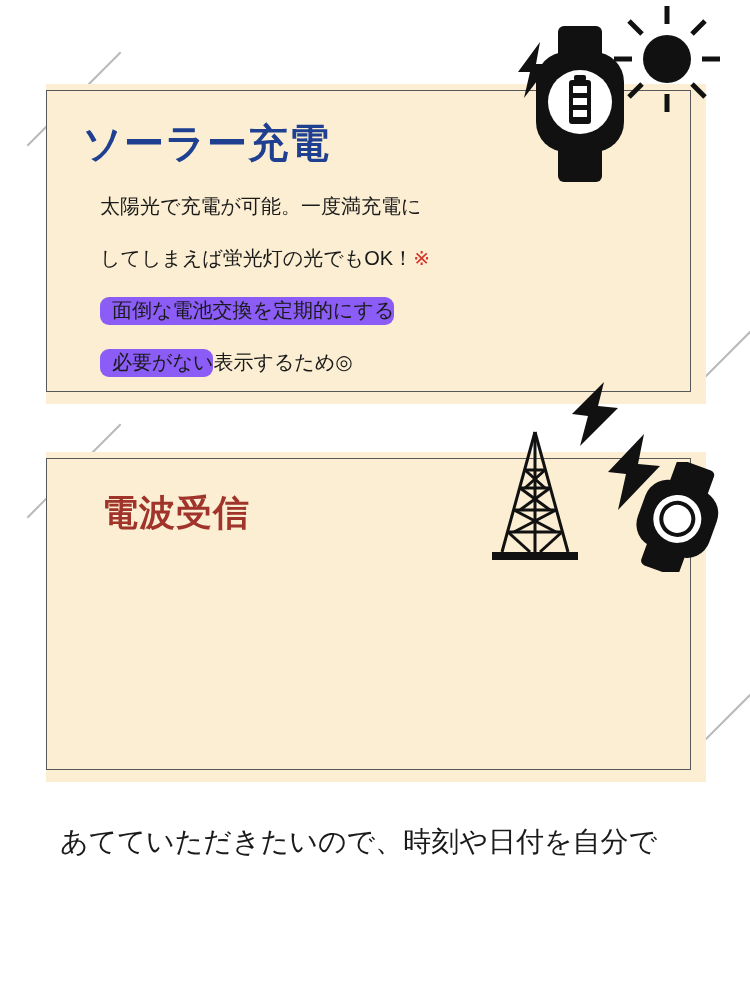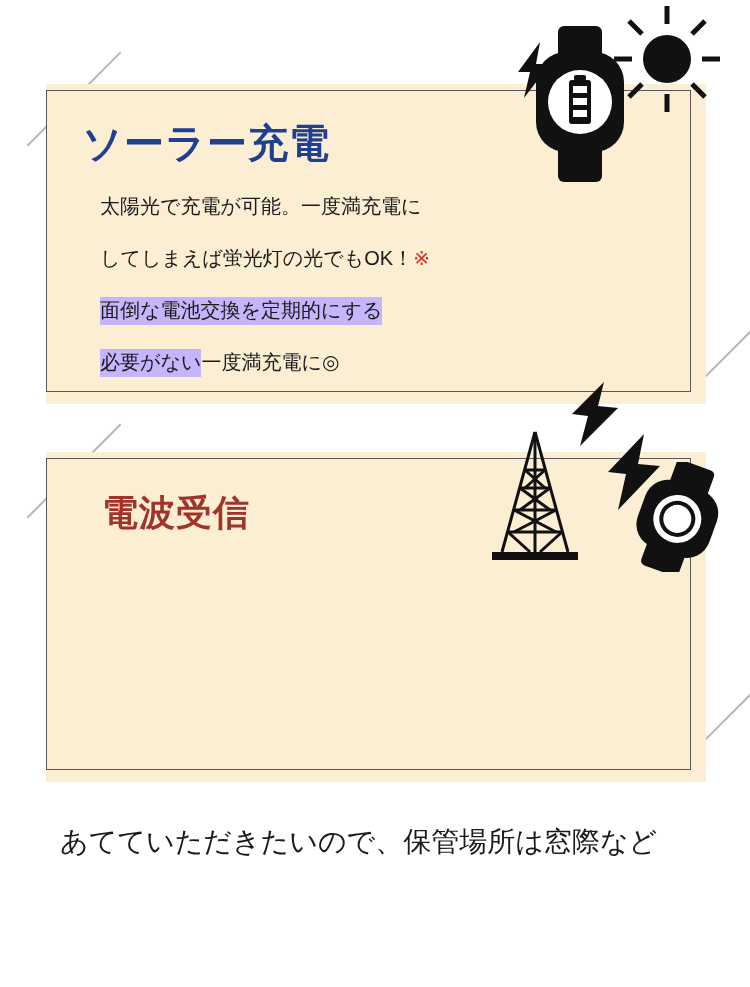--- a/index.html
+++ b/index.html
@@ -104,23 +104,24 @@
     top: 180px;
   }
   .body-radio {
     left: 96px;
     top: 553px;
   }
 
   .line { display: block; height: 52px; }
 
   .hl {
-    background: #c4b5fd;
-    padding: 2px 0 4px 0;
+    background: #8b5cf6;
+    padding: 2px 0 4px 12px;
     box-decoration-break: clone;
+    border-radius: 9px;
   }
   .asterisk-red {
     color: #d4352a;
   }
 
   
   .footnote {
     position: absolute;
     left: 26px;
     top: 818px;
@@ -158,21 +159,21 @@
 
   <div class="panel panel-solar"></div>
   <div class="panel-border border-solar"></div>
 
   <div class="heading heading-solar">ソーラー充電</div>
 
   <div class="body-text body-solar">
     <span class="line"><span>太陽光で充電が可能。一度満充電に</span></span>
     <span class="line"><span>してしまえば蛍光灯の光でもOK！</span><span class="asterisk-red">※</span></span>
     <span class="line"><span class="hl">面倒な電池交換を定期的にする</span></span>
-    <span class="line"><span class="hl">必要がない</span><span>一度満充電に◎</span></span>
+    <span class="line"><span class="hl">必要がない</span><span>表示するため◎</span></span>
   </div>
 
   <svg class="art art-sun" viewBox="0 0 110 110">
     <circle cx="55" cy="55" r="24" fill="#111111"></circle>
     <g stroke="#111111" stroke-width="5" stroke-linecap="butt">
       <line x1="55" y1="2" x2="55" y2="20"></line>
       <line x1="55" y1="90" x2="55" y2="108"></line>
       <line x1="2" y1="55" x2="20" y2="55"></line>
       <line x1="90" y1="55" x2="108" y2="55"></line>
       <line x1="17" y1="17" x2="30" y2="30"></line>
@@ -235,16 +236,16 @@
     <g transform="rotate(20 50 55)">
       <rect x="30" y="0" width="40" height="34" rx="5" fill="#111111"></rect>
       <rect x="30" y="78" width="40" height="34" rx="5" fill="#111111"></rect>
       <rect x="12" y="22" width="76" height="70" rx="24" fill="#111111"></rect>
       <circle cx="50" cy="57" r="24" fill="#ffffff"></circle>
       <circle cx="50" cy="57" r="16" fill="none" stroke="#111111" stroke-width="4"></circle>
     </g>
   </svg>
 
   <div class="footnote">
-    <span class="ln indent"><span>あてていただきたいので、保管場所は窓際など</span></span>
+    <span class="ln indent"><span>あてていただきたいので、時刻や日付を自分で</span></span>
   </div>
 
 </div>
 
 </body></html>

